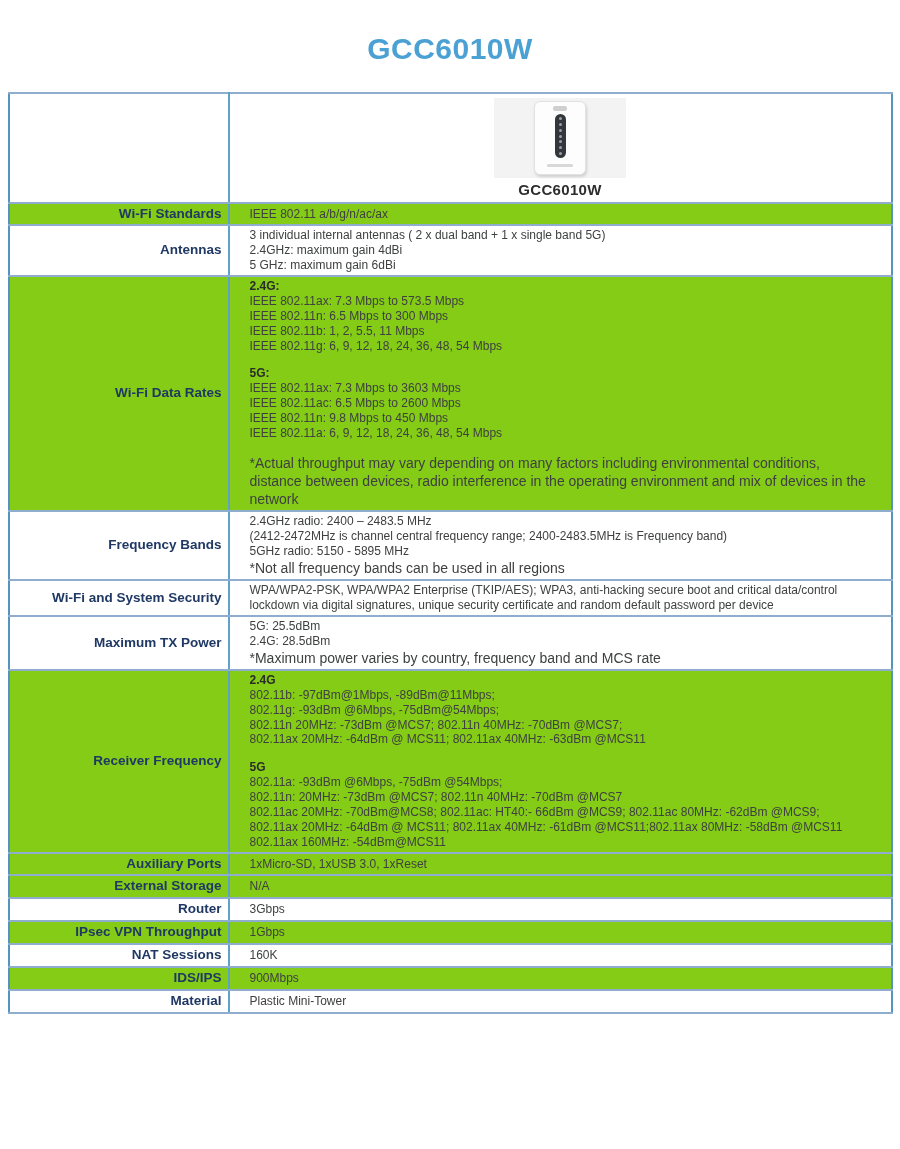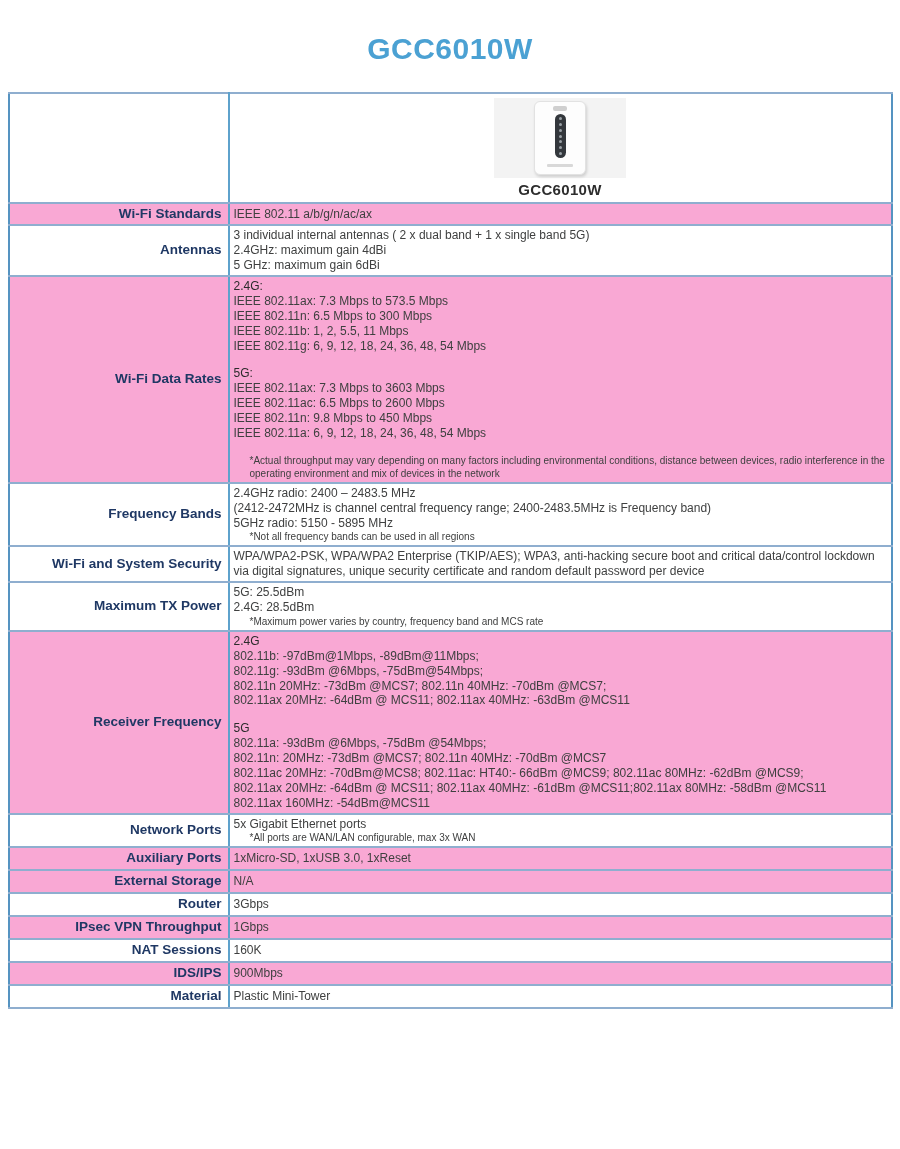--- a/index.html
+++ b/index.html
@@ -37,31 +37,31 @@
     text-align: right;
     vertical-align: middle;
     padding: 2px 6px;
     font-weight: 700;
     font-size: 13.5px;
     color: #1F3864;
     line-height: 1.25;
   }
   td.value-cell {
     vertical-align: middle;
-    padding: 2px 4px;
+    padding: 2px 20px;
     font-size: 12px;
     color: #3F4040;
     line-height: 1.24;
   }
-  tr.row-alt td { background: #f9a8d4; }
+  tr.row-alt td { background: #84cc16; }
   tr.row-plain td { background: #FFFFFF; }
 
   .line { white-space: normal; }
-  .line.bold { font-weight: 400; color: #2B2B2B; }
-  .line.note { font-size: 10px; line-height: 1.3; margin-left: 16px; }
+  .line.bold { font-weight: 700; color: #2B2B2B; }
+  .line.note { font-size: 14px; line-height: 1.3; }
   .spacer { height: 13px; }
 
   
   td.header-value-cell { height: 97px; text-align: center; padding: 4px 0 2px; }
   .device-figure {
     width: 132px; height: 80px;
     margin: 0 auto;
     background: #f3f3f3;
     display: flex; align-items: center; justify-content: center;
   }
@@ -188,27 +188,20 @@
             <div class="line normal">802.11ax 20MHz: -64dBm @ MCS11; 802.11ax 40MHz: -63dBm @MCS11</div>
             <div class="spacer"></div>
             <div class="line bold">5G</div>
             <div class="line normal">802.11a: -93dBm @6Mbps, -75dBm @54Mbps;</div>
             <div class="line normal">802.11n: 20MHz: -73dBm @MCS7; 802.11n 40MHz: -70dBm @MCS7</div>
             <div class="line normal">802.11ac 20MHz: -70dBm@MCS8; 802.11ac: HT40:- 66dBm @MCS9; 802.11ac 80MHz: -62dBm @MCS9;</div>
             <div class="line normal">802.11ax 20MHz: -64dBm @ MCS11; 802.11ax 40MHz: -61dBm @MCS11;802.11ax 80MHz: -58dBm @MCS11</div>
             <div class="line normal">802.11ax 160MHz: -54dBm@MCS11</div>
           </td>
         </tr>
-        <tr class="row-plain">
-          <td class="label-cell">Network Ports</td>
-          <td class="value-cell">
-            <div class="line normal">5x Gigabit Ethernet ports</div>
-            <div class="line note">*All ports are WAN/LAN configurable, max 3x WAN</div>
-          </td>
-        </tr>
         <tr class="row-alt">
           <td class="label-cell">Auxiliary Ports</td>
           <td class="value-cell">
             <div class="line normal">1xMicro-SD, 1xUSB 3.0, 1xReset</div>
           </td>
         </tr>
         <tr class="row-alt">
           <td class="label-cell">External Storage</td>
           <td class="value-cell">
             <div class="line normal">N/A</div>

